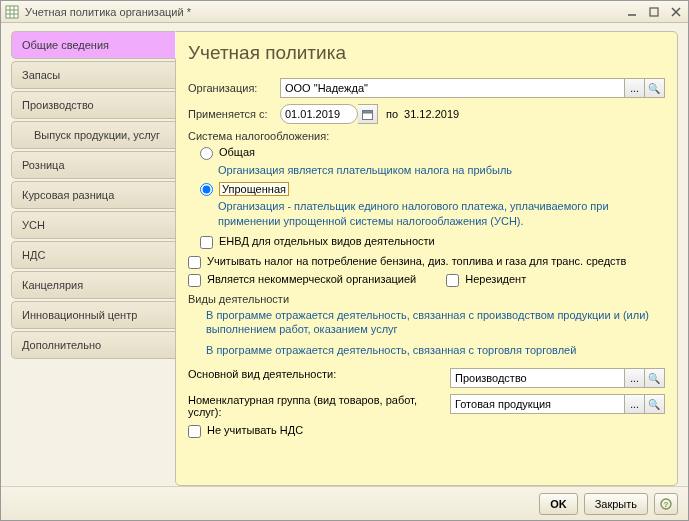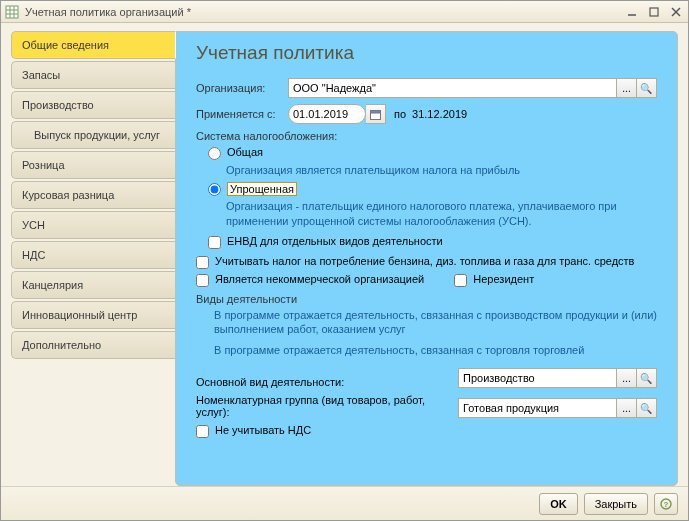--- a/index.html
+++ b/index.html
@@ -59,32 +59,32 @@
   background: linear-gradient(#efe9d7, #e3ddc7);
   border: 1px solid #c5bfa9;
   border-radius: 5px 0 0 5px;
   margin-bottom: 2px;
   color: #3a3a3a;
   cursor: pointer;
   font-size: 11px;
   border-right: none;
 }
 .tab.active {
-  background: #fde047;
+  background: #f0abfc;
   border-right: 1px solid #fcfaf2;
   position: relative;
   z-index: 2;
 }
 .tab.sub { padding-left: 22px; }
 .main-panel {
   flex: 1;
-  background: #7dd3fc;
+  background: #fef9c3;
   border: 1px solid #c5bfa9;
   border-radius: 0 5px 5px 5px;
-  padding: 10px 20px;
+  padding: 10px 12px;
   margin-left: -1px;
   position: relative;
   z-index: 1;
   overflow: hidden;
 }
 .main-panel h1 {
   font-size: 19px;
   font-weight: normal;
   color: #5c563e;
   margin-bottom: 14px;
@@ -133,21 +133,21 @@
   color: #1a5c9c;
   font-size: 11px;
   margin-left: 30px;
   margin-bottom: 6px;
   line-height: 1.35;
 }
 .hint.tight { margin-bottom: 4px; }
 .check-row.top0 { margin-left: 0; }
 .divider-label { font-size: 11px; color: #333; margin: 6px 0 3px 0; }
 .bottom-row {
-  display: flex; align-items: flex-end;
+  display: flex; align-items: flex-start;
   margin-bottom: 6px; font-size: 11px;
 }
 .bottom-row .bl { flex: 0 0 262px; }
 .bottom-row .input-group { flex: 1; }
 .select-input { flex: 1; }
 .footer {
   height: 34px;
   border-top: 1px solid #d8d2bd;
   background: linear-gradient(#f7f3e6,#efe9d7);
   display: flex;

